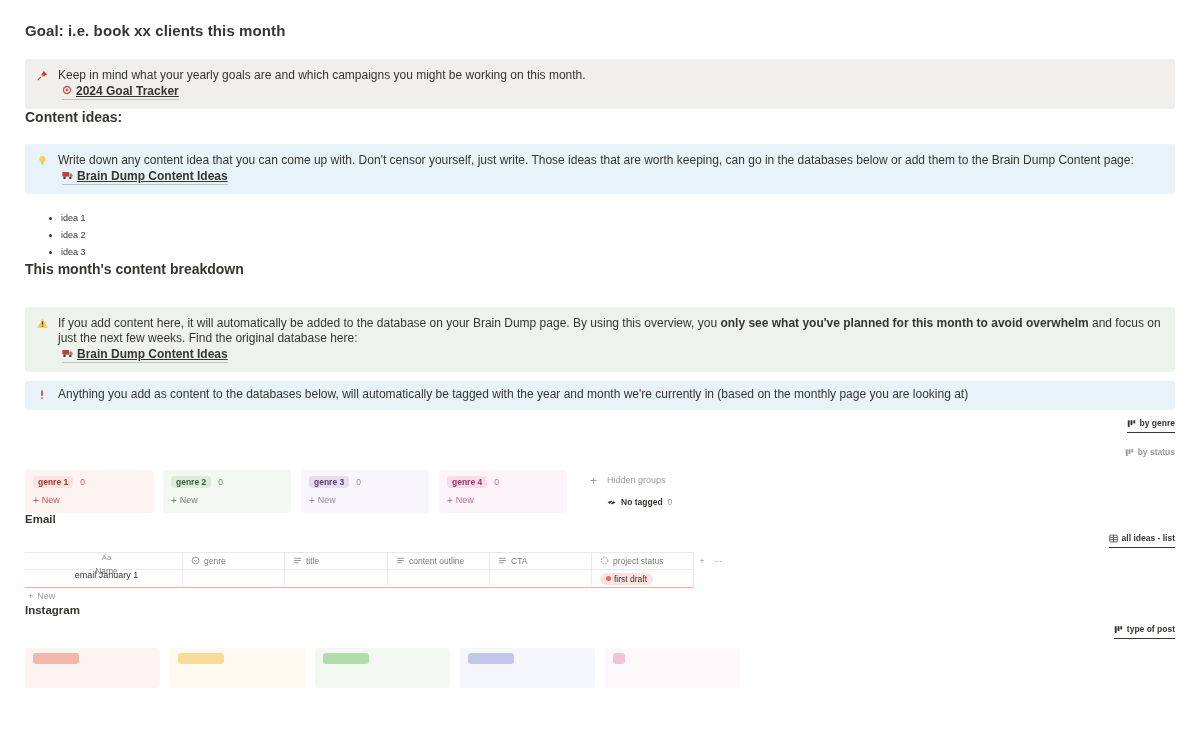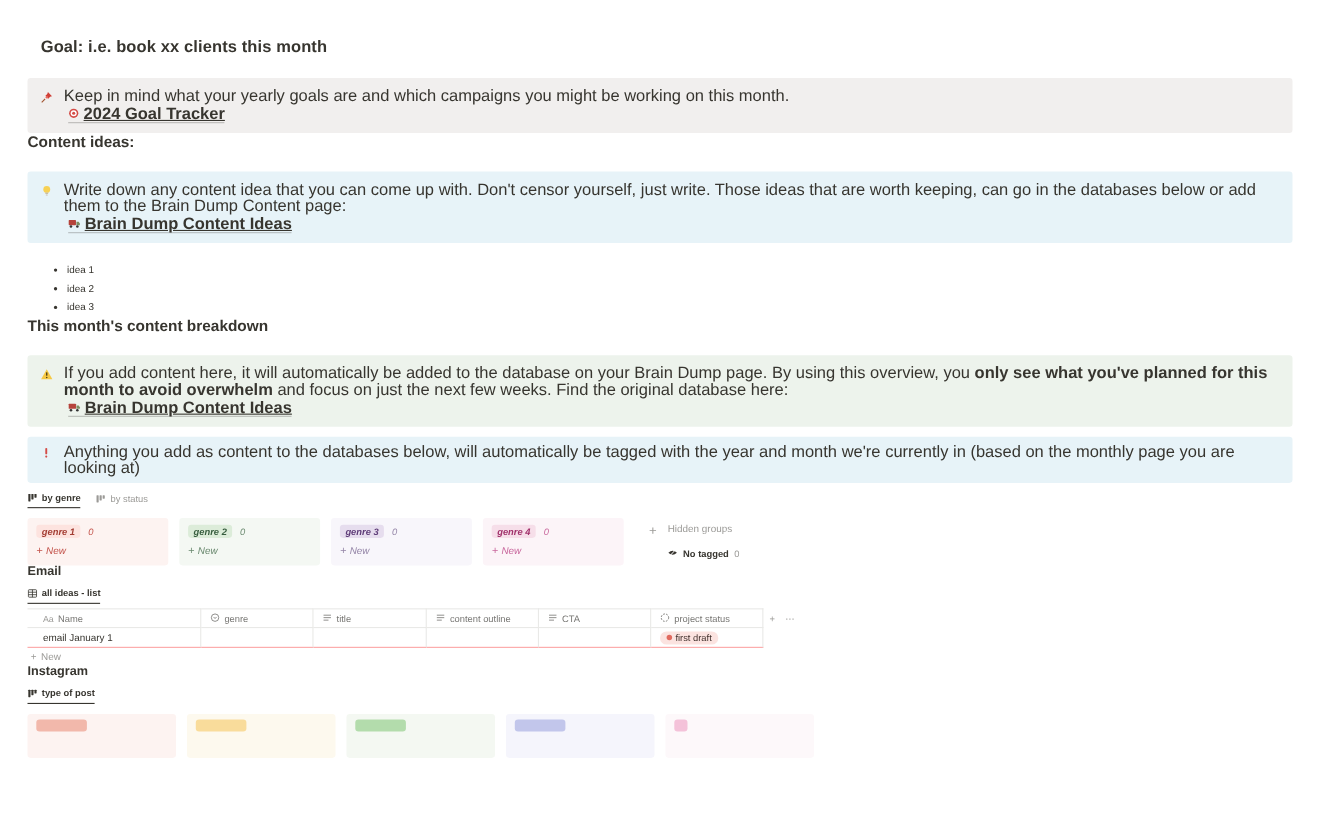--- a/index.html
+++ b/index.html
@@ -4,64 +4,64 @@
 <style>
   * { box-sizing: border-box; }
   html,body { margin:0; padding:0; }
   body {
     width:1200px; height:741px; overflow:hidden;
     background:#ffffff; color:#37352f;
     font-family:"Liberation Sans", sans-serif;
   }
   .page { padding:0 25px; }
 
-  h1.pg-title { margin:12px; padding-top:22px; font-size:15px; font-weight:700; letter-spacing:.1px; }
+  h1.pg-title { margin:0; padding-top:22px; font-size:15px; font-weight:700; letter-spacing:.1px; }
   h2.sec { margin:0; font-size:14px; font-weight:700; }
   h3.db { margin:0; font-size:11.5px; font-weight:700; }
 
   
-  .callout { display:flex; gap:9px; border-radius:3px; padding:9px 12px; font-size:15px; line-height:15px; }
+  .callout { display:flex; gap:9px; border-radius:3px; padding:9px 12px; font-size:12px; line-height:15px; }
   .callout .c-icon { flex:0 0 12px; padding-top:2px; }
   .callout.gray  { background:#f1efee; }
   .callout.blue  { background:#e7f3f8; }
   .callout.green { background:#edf3ec; }
   .callout .body { flex:1; }
   .page-link { display:inline-flex; align-items:center; gap:4px; margin-top:1px; margin-left:4px;
                font-weight:600; color:#37352f; border-bottom:1px solid rgba(55,53,47,.25);
                cursor:pointer;text-decoration:underline; }
   .bold { font-weight:700; }
 
   
   ul.ideas { margin:16px 0 0; padding-left:36px; }
   ul.ideas li { font-size:9px; line-height:17px; }
 
   
   .mt-callout1 { margin-top:20px; }
   .mt-h2a { margin-top:32px; }
   .mt-callout2 { margin-top:19px; }
   .mt-h2b { margin-top:44px; }
-  .mt-callout3 { margin-top:19px; }
+  .mt-callout3 { margin-top:30px; }
   .mt-callout4 { margin-top:9px; padding-top:6px; padding-bottom:6px; }
   .mt-blog { margin-top:30px; }
   .mt-tabs { margin-top:8px; }
   .mt-board { margin-top:9px; }
   .mt-email { margin-top:23px; }
   .mt-table { margin-top:4px; }
   .mt-insta { margin-top:27px; }
 
   
-  .tabs { display:flex; gap:14px; align-items:flex-end; }
+  .tabs { display:flex; gap:14px; align-items:flex-end;flex-direction:column; }
   .tab { display:inline-flex; align-items:center; gap:4px; font-size:8.5px; color:#9b9a97;
-         padding-bottom:4px; cursor:pointer; }
+         padding-bottom:4px; cursor:pointer;font-weight:bold; }
   .tab.active { color:#37352f; font-weight:600; border-bottom:1.5px solid #37352f; }
   .tab svg { display:block; }
 
   
   .board { display:flex; gap:10px; align-items:flex-start; }
-  .bcol { width:128px; height:43px; border-radius:3px; padding:6px 8px;font-style:italic; }
+  .bcol { width:128px; height:43px; border-radius:3px; padding:6px 8px; }
   .bcol-head { display:flex; align-items:center; gap:7px; }
   .pill { display:inline-block; font-size:8.5px; font-weight:600; line-height:12px;
           padding:0 5px; border-radius:3px; }
   .bcount { font-size:8.5px; }
   .bnew { display:flex; align-items:center; gap:3px; font-size:9px; margin-top:7px; cursor:pointer; }
   .bnew .pl { font-size:10px; line-height:9px; }
 
   .c-red    { background:#fdf3f1; } .c-red .pill { background:#fde3df; color:#a23c32; }
   .c-red    .bcount,.c-red .bnew { color:#c4554d; }
   .c-green  { background:#f4f8f3; } .c-green .pill { background:#dcecd9; color:#365c3d; }
@@ -78,21 +78,21 @@
   .hg-row { display:flex; align-items:center; gap:5px; cursor:pointer; }
   .hg-name { font-size:8.5px; font-weight:700; }
   .hg-count { font-size:8.5px; color:#9b9a97; }
 
   
   .etable { width:700px; }
   .trow { display:grid; grid-template-columns:158px 102px 103px 102px 102px 102px 16px 16px; }
   .th, .td { border-right:1px solid #e9e9e7; padding:0 8px; display:flex; align-items:center; }
   .th { height:18px; color:#787774; font-size:8.5px; gap:4px;
         border-top:1px solid #e9e9e7; border-bottom:1px solid #e9e9e7; cursor:pointer; }
-  .th.first,.td.first { padding-left:14px; }
+  .th.first,.td.first { padding-left:14px;flex-direction:column; }
   .th.ghost { border:none; color:#9b9a97; justify-content:center; padding:0; }
   .td { height:18px; font-size:9px; border-bottom:1px solid #fca5a5; cursor:pointer; }
   .td.ghost { border:none; }
   .td.name { font-weight:500; }
   .aa { font-size:8px; color:#9b9a97; letter-spacing:0; }
   .status-pill { display:inline-flex; align-items:center; gap:3px; background:#fbe3e0;
                  border-radius:9px; padding:1px 6px; font-size:8.5px; color:#41302c; }
   .status-dot { width:5px; height:5px; border-radius:50%; background:#e16a5f; }
   .tnew { display:flex; align-items:center; gap:4px; height:16px; font-size:9px;
           color:#9b9a97; padding-left:3px; cursor:pointer; }

